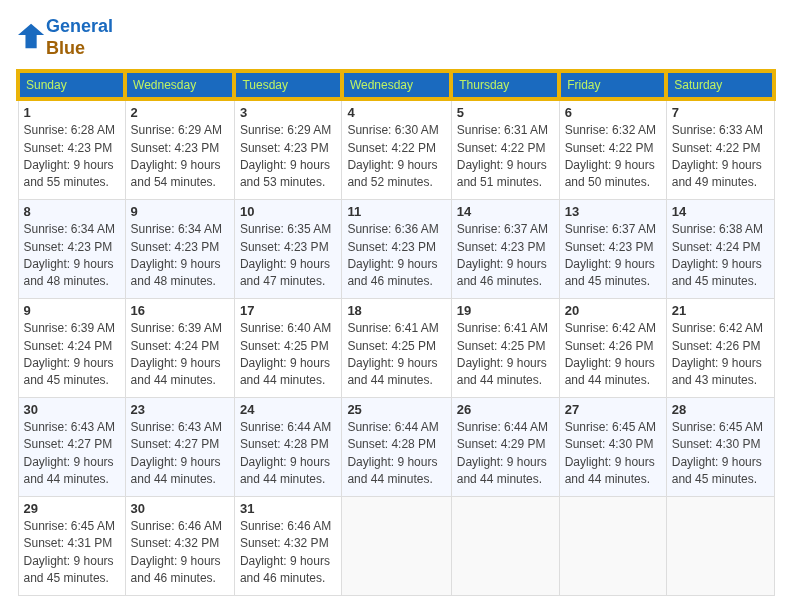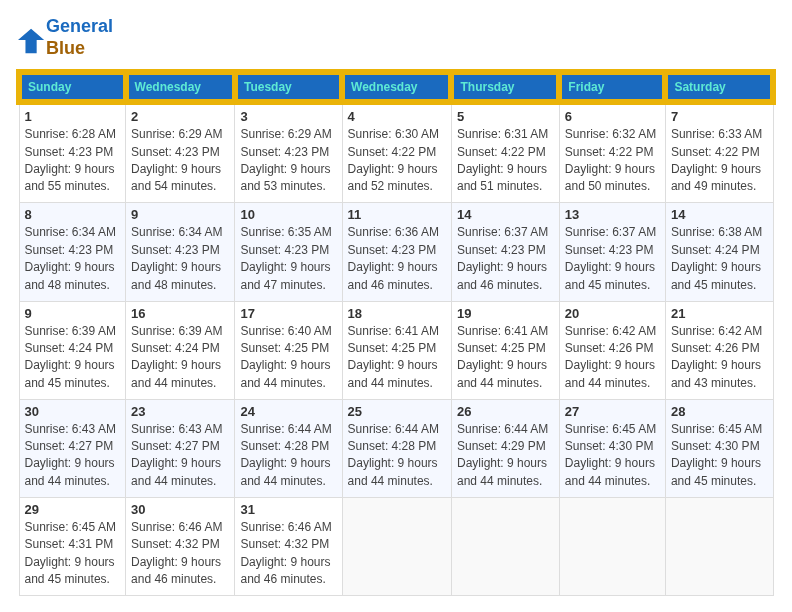--- a/index.html
+++ b/index.html
@@ -18,21 +18,21 @@
       flex-direction: column;
     }
     .header {
       display: flex;
       justify-content: space-between;
       align-items: flex-start;
       margin-bottom: 10px;
     }
     .logo {
       display: flex;
-      align-items: flex-end;
+      align-items: center;
     }
     .logo-text {
       font-size: 18px;
       font-weight: bold;
       color: #333;
       line-height: 1.2;
     }
     .logo-text span {
       color: #1a6abf;
     }
@@ -54,26 +54,26 @@
       color: #555;
     }
     .calendar {
       flex: 1;
       border-collapse: collapse;
       width: 100%;
       font-size: 10px;
     }
     .calendar th {
       background-color: #1a6abf;
-      color: #5eead4;
+      color: #bef264;
       padding: 5px 6px;
       text-align: left;
       font-size: 12px;
-      font-weight: bold;
-      border: 6px solid #eab308;
+      font-weight: normal;
+      border: 4px solid #eab308;
     }
     .calendar td {
       border: 1px solid #ddd;
       vertical-align: top;
       padding: 4px 5px;
       width: 113px;
       height: 80px;
     }
     .calendar tr:nth-child(even) td {
       background-color: #f5f8ff;

